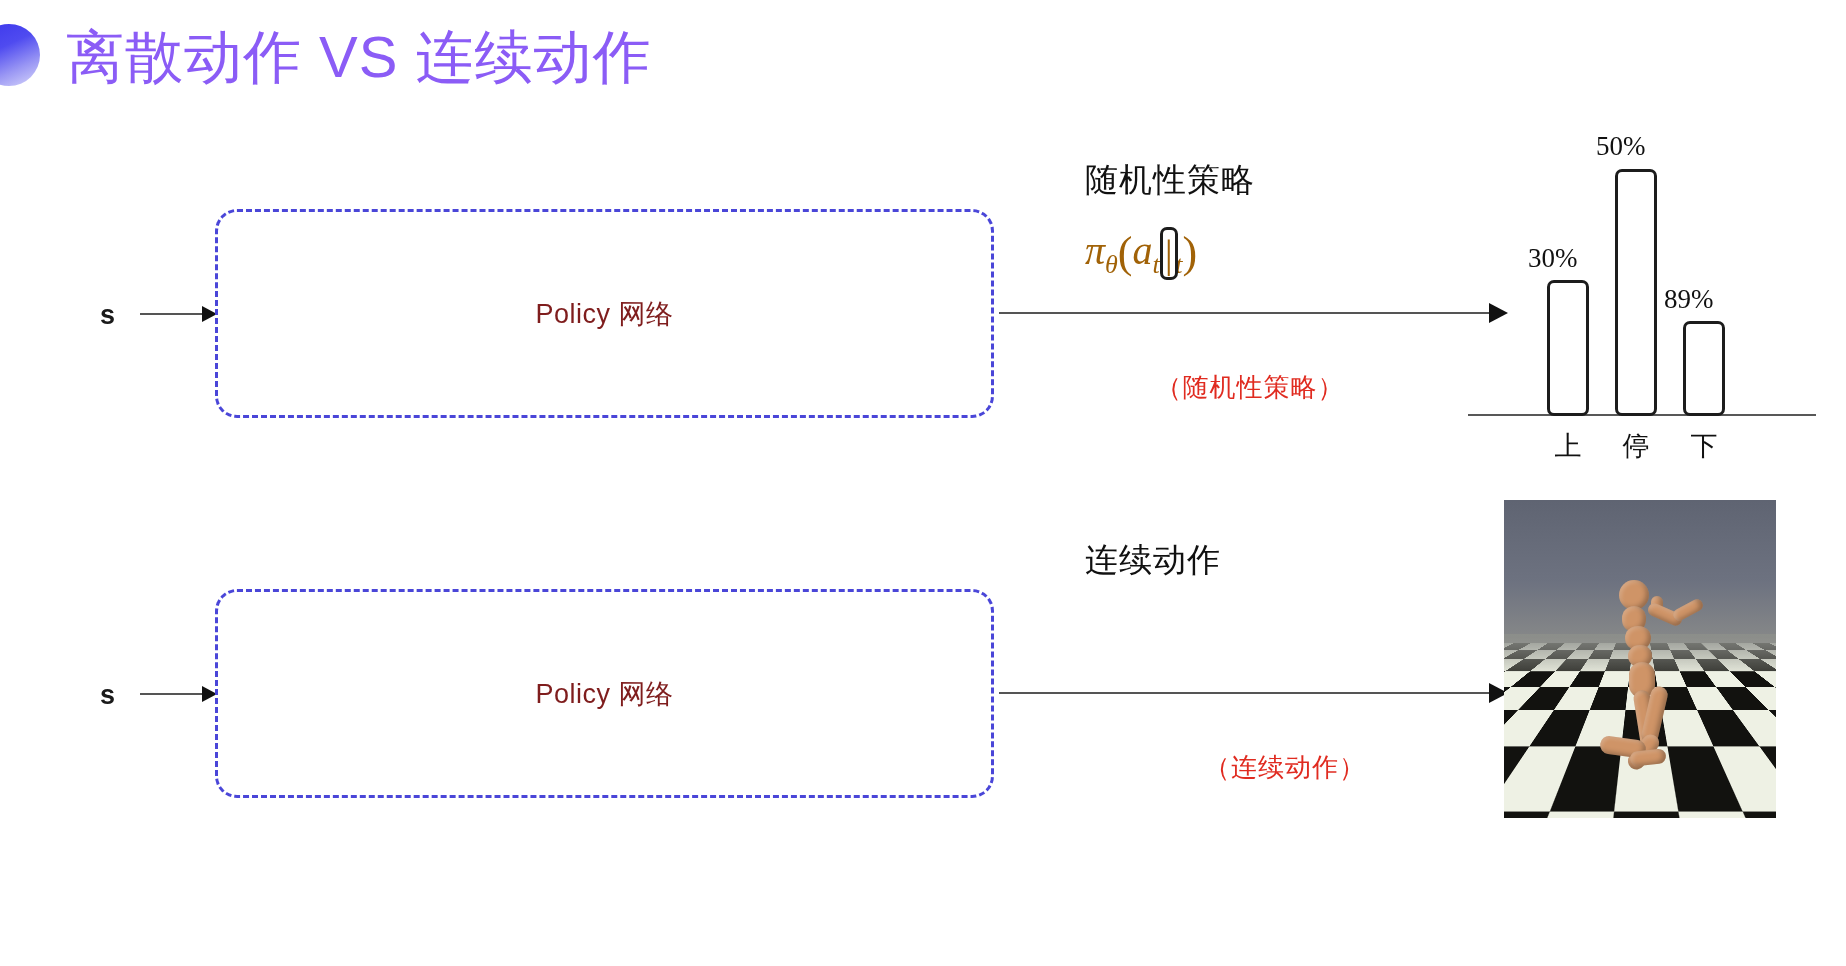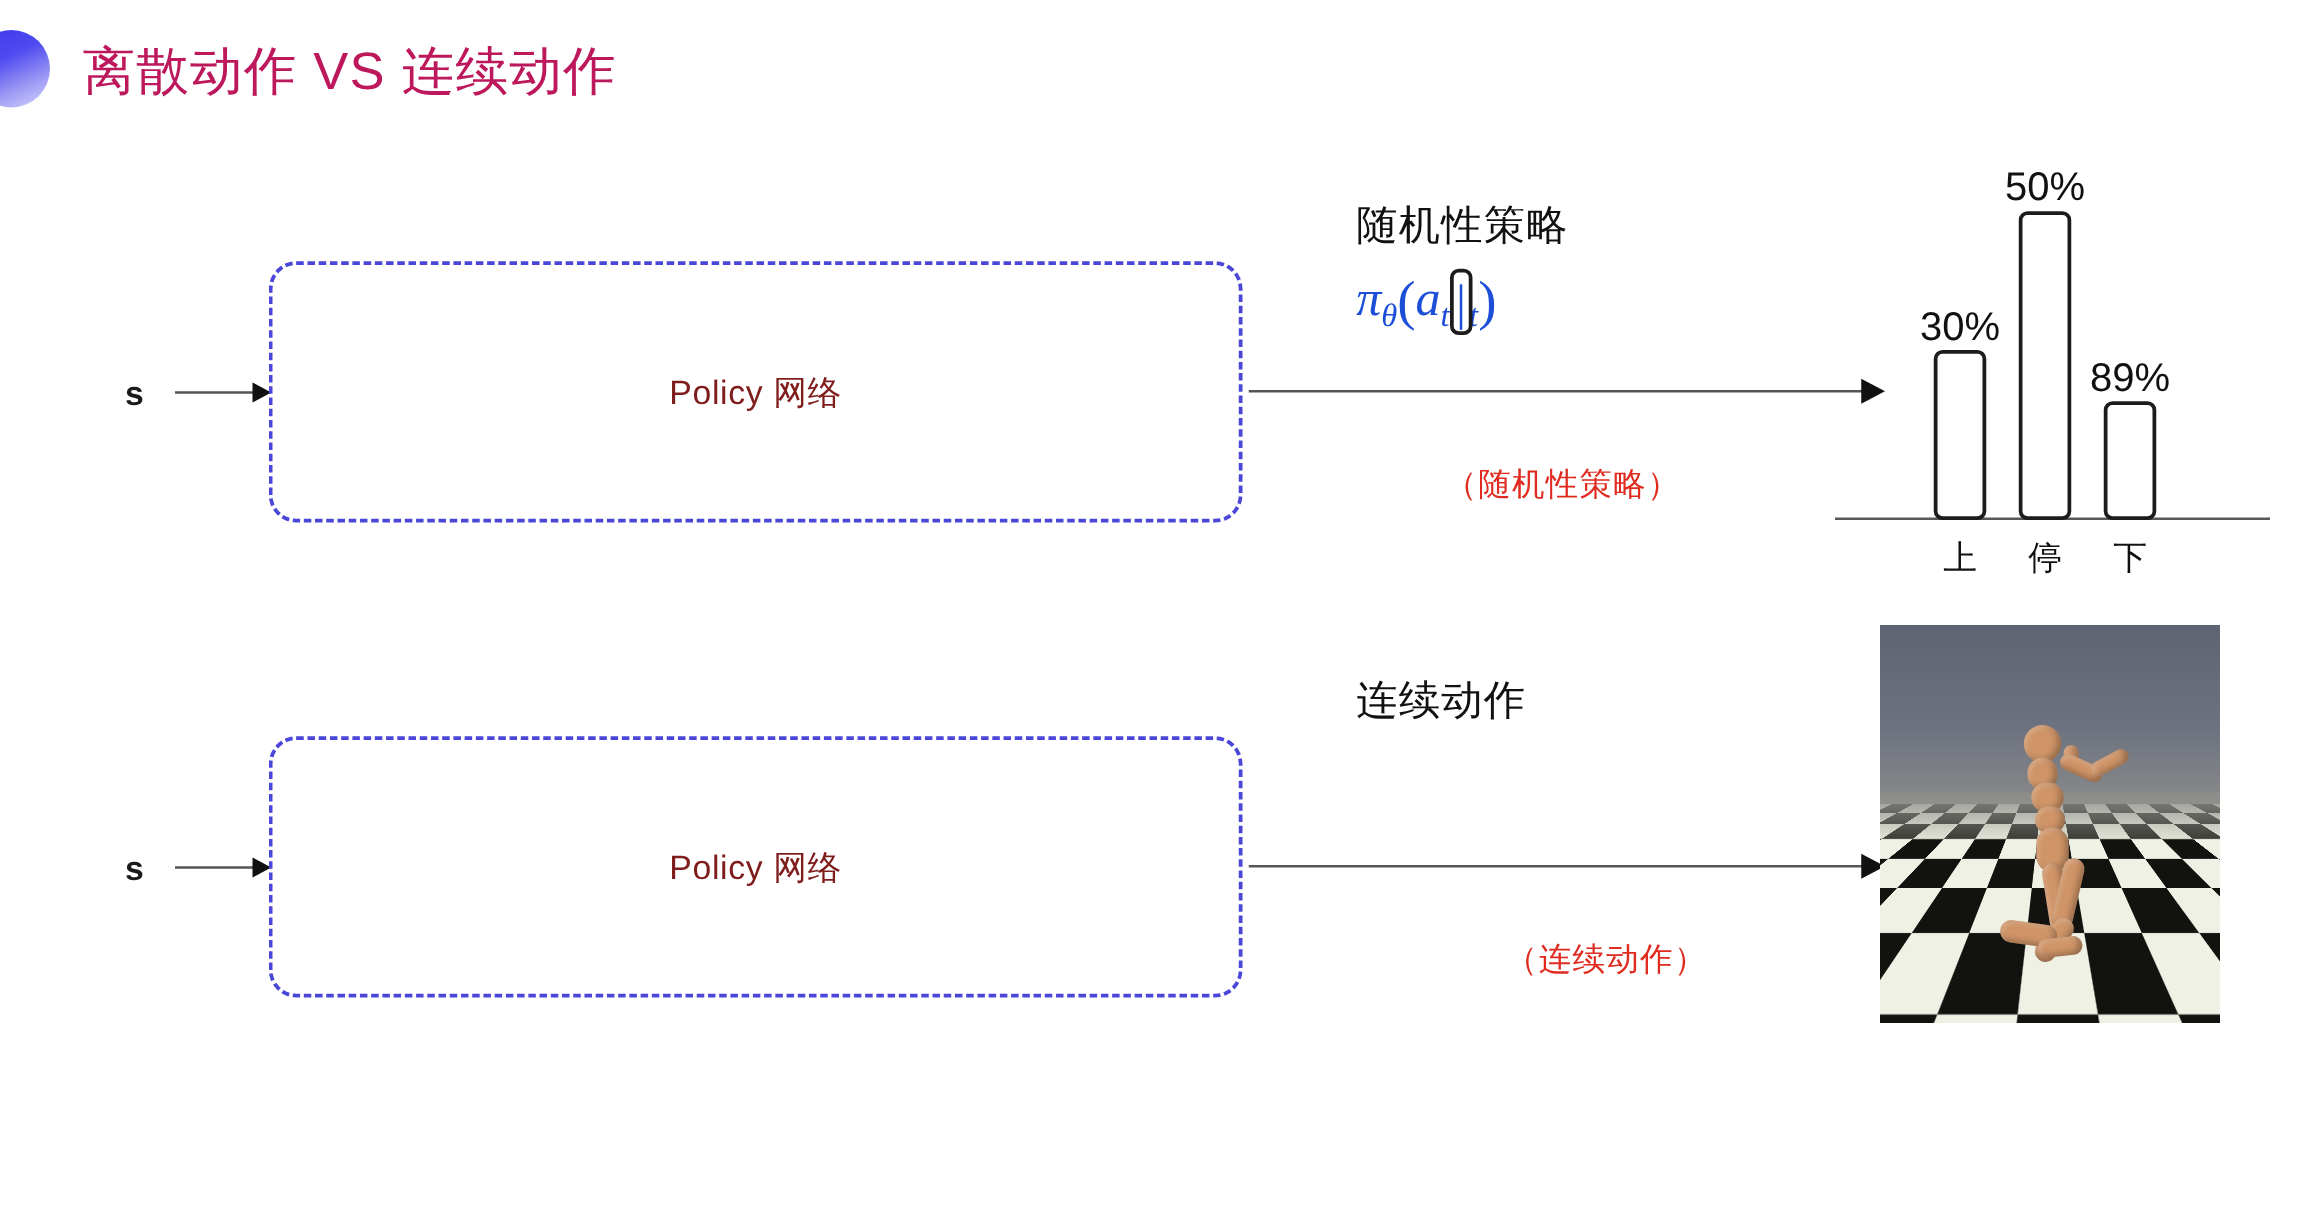--- a/index.html
+++ b/index.html
@@ -40,25 +40,25 @@
     top: 24px;
     width: 62px;
     height: 62px;
     border-radius: 50%;
     background: linear-gradient(155deg, #3b36ec 0%, #4f4bf0 38%, #9a97f4 70%, #d9d8fb 100%);
   }
   .title-text {
     position: absolute;
     left: 66px;
     top: 26px;
-    font-size: 42px;
+    font-size: 58px;
     line-height: 62px;
     font-weight: 400;
     letter-spacing: 1px;
-    color: #be185d;
+    color: #8b5cf6;
     white-space: nowrap;
   }
 
   
   .row { position: absolute; left: 0; width: 1846px; }
   .row-top { top: 0; height: 500px; }
   .row-bottom { top: 470px; height: 496px; }
 
   
   .state-label {
@@ -127,22 +127,22 @@
   }
   .annot-title {
     font-size: 33px;
     color: #111111;
     letter-spacing: 1px;
   }
   .annot-formula {
     font-family: "Liberation Serif", "DejaVu Serif", serif;
     font-style: italic;
     font-size: 40px;
-    color: #1d4ed8;
-    margin-top: 12px;
+    color: #a16207;
+    margin-top: 24px;
     white-space: nowrap;
   }
   .annot-formula .sub {
     font-size: 26px;
     vertical-align: sub;
     font-style: italic;
   }
   .annot-formula .paren {
     font-style: normal;
     font-size: 44px;
@@ -173,24 +173,25 @@
   }
   .bar {
     position: absolute;
     border: 3px solid #1c1c1c;
     border-radius: 7px;
     background: #ffffff;
     box-sizing: border-box;
   }
   .bar-value {
     position: absolute;
-    font-size: 32px;
+    font-size: 27px;
     color: #111111;
-    text-align: center;
-    white-space: nowrap;
+    text-align: left;
+    white-space: nowrap;
+    font-family: Liberation Serif, serif;
   }
   .bar-cat {
     position: absolute;
     font-size: 27px;
     color: #111111;
     text-align: center;
     white-space: nowrap;
   }
 
   

